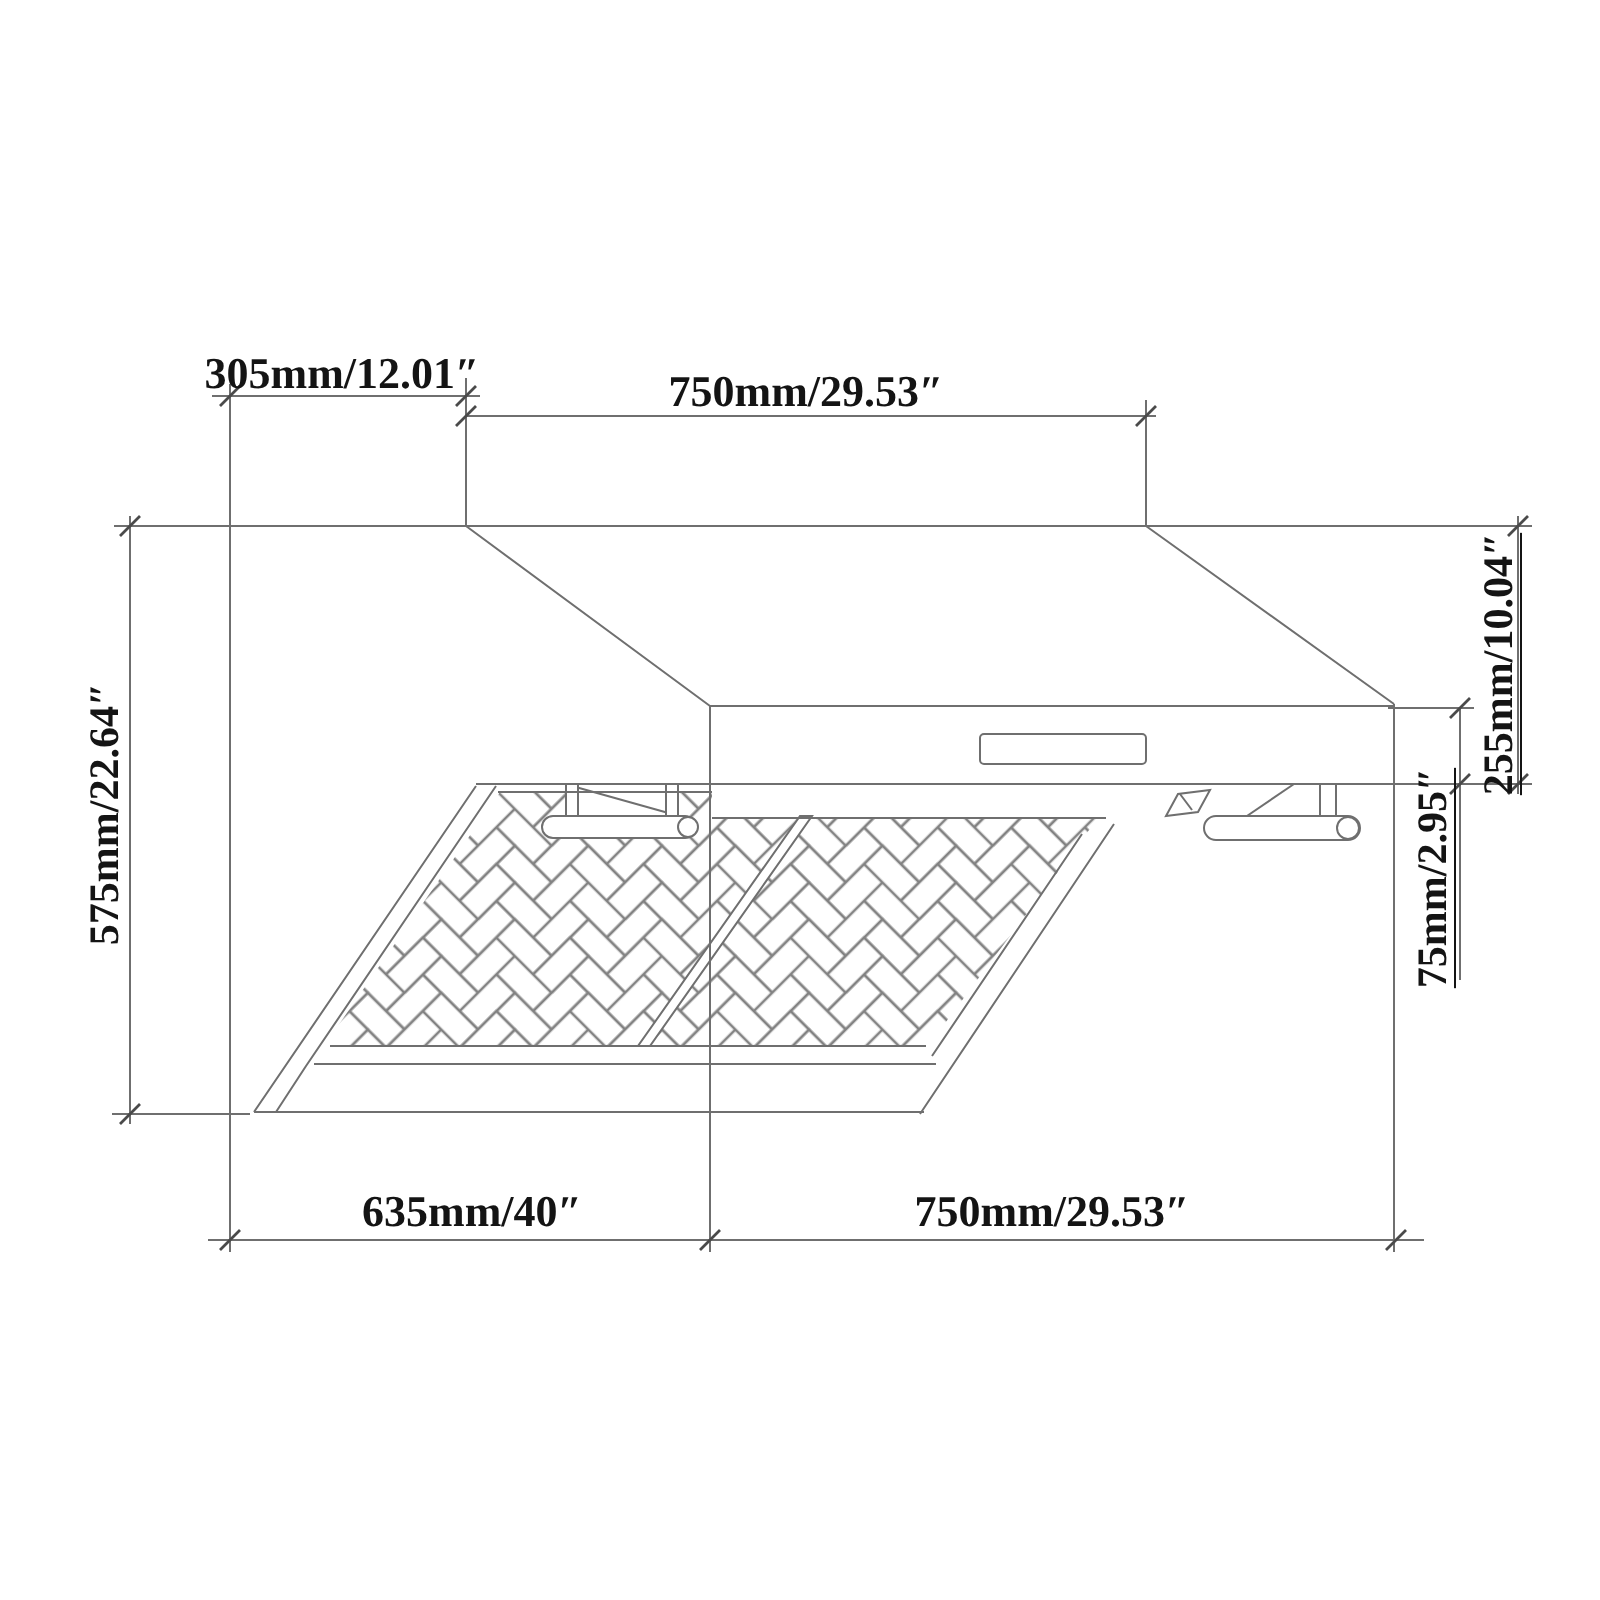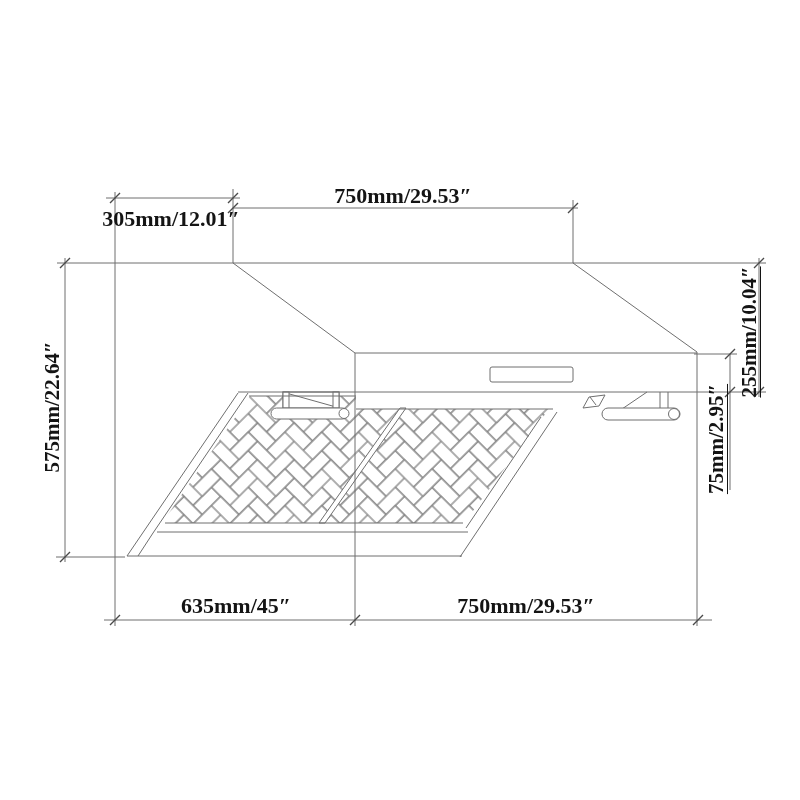--- a/index.html
+++ b/index.html
@@ -106,27 +106,27 @@
                M754,268 L764,258
                M754,397 L764,387
                M725,359 L735,349
                M725,397 L735,387
                M110,625 L120,615
                M350,625 L360,615
                M693,625 L703,615"></path>
     </g>
   </svg>
 
-  <div class="dim-label" style="left:91px;top:175px;width:160px;margin-top:32px;">305mm/12.01″</div>
+  <div class="dim-label" style="left:91px;top:175px;width:160px;">305mm/12.01″</div>
 
   <div class="dim-label" style="left:323px;top:184px;width:160px;">750mm/29.53″</div>
 
   <div class="dim-label vert" style="left:-23px;top:395px;width:150px;">575mm/22.64″</div>
 
   <div class="dim-label vert ul" style="left:674px;top:320px;width:150px;">255mm/10.04″</div>
 
   <div class="dim-label vert ul" style="left:646px;top:427px;width:140px;">75mm/2.95″</div>
 
-  <div class="dim-label" style="left:166px;top:594px;width:140px;">635mm/45″</div>
+  <div class="dim-label" style="left:166px;top:594px;width:140px;">635mm/40″</div>
 
   <div class="dim-label" style="left:446px;top:594px;width:160px;">750mm/29.53″</div>
 
 </div>
 
 </body></html>

